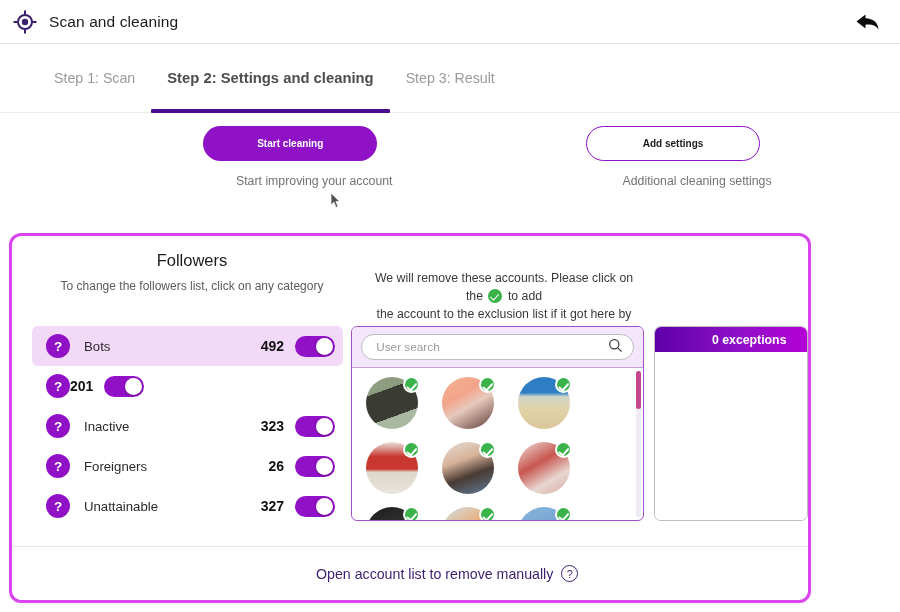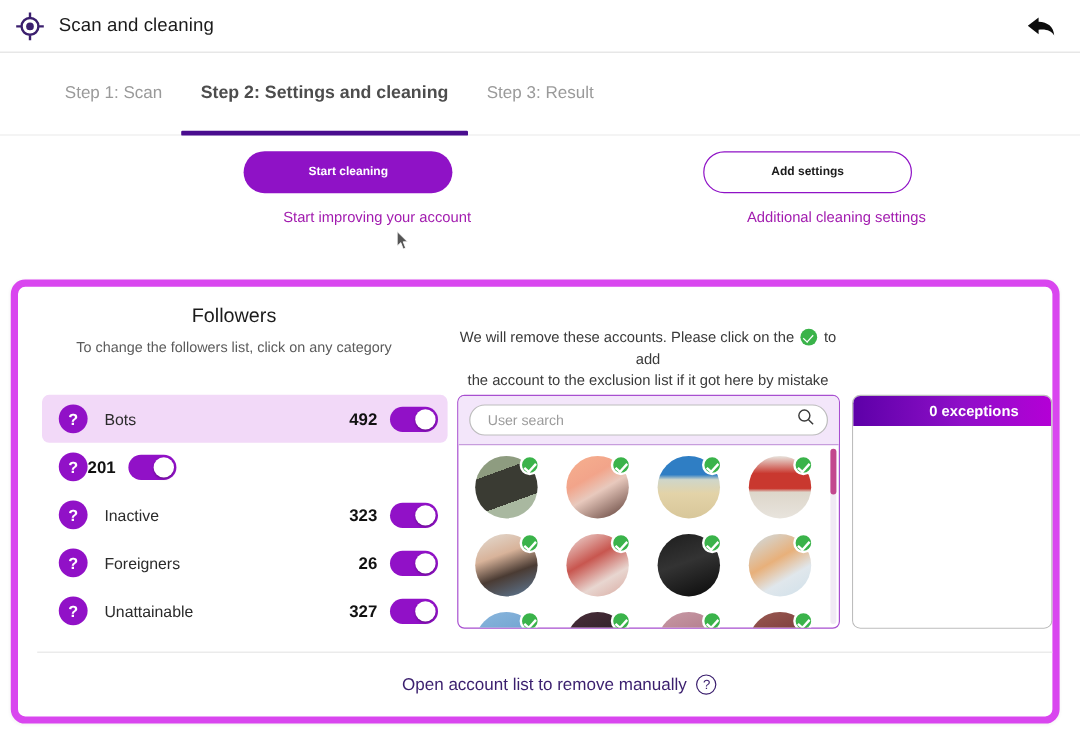--- a/index.html
+++ b/index.html
@@ -112,32 +112,32 @@
   }
   .btn-secondary {
     width: 174px;
     background: #ffffff;
     color: #1b1b1b;
     border: 1.5px solid #8f12c6;
   }
   .btn-caption {
     margin-top: 13px;
     font-size: 12.3px;
-    color: #a21caf;
+    color: #737373;
     white-space: nowrap;
     margin-left: 48px;
   }
 
   
   .card {
     position: absolute;
     left: 9px; top: 233px;
-    width: 874px; height: 370px;
-    background: #ffffff;
-    border: 6px solid #d946ef;
+    width: 802px; height: 370px;
+    background: #ffffff;
+    border: 3px solid #d946ef;
     border-radius: 12px;
     box-shadow: 0 1px 3px rgba(0,0,0,.05);
   }
 
   .card-head {
     display: flex;
     padding-top: 15px;
   }
   .head-left {
     width: 360px;
@@ -355,21 +355,21 @@
     display: flex;
     align-items: center;
     justify-content: center;
     padding-left: 36px;
   }
   .exceptions-body { height: 100%; background: #ffffff; }
 
   
   .card-foot {
     position: absolute;
-    left: 16px; right: 0; bottom: 0;
+    left: 0; right: 0; bottom: 0;
     height: 54px;
     border-top: 1px solid #e6e6e6;
     display: flex;
     align-items: center;
     margin-top: 36px;
   }
   .manual-link {
     margin-left: 304px;
     font-size: 14.2px;
     color: #3b1f6e;

